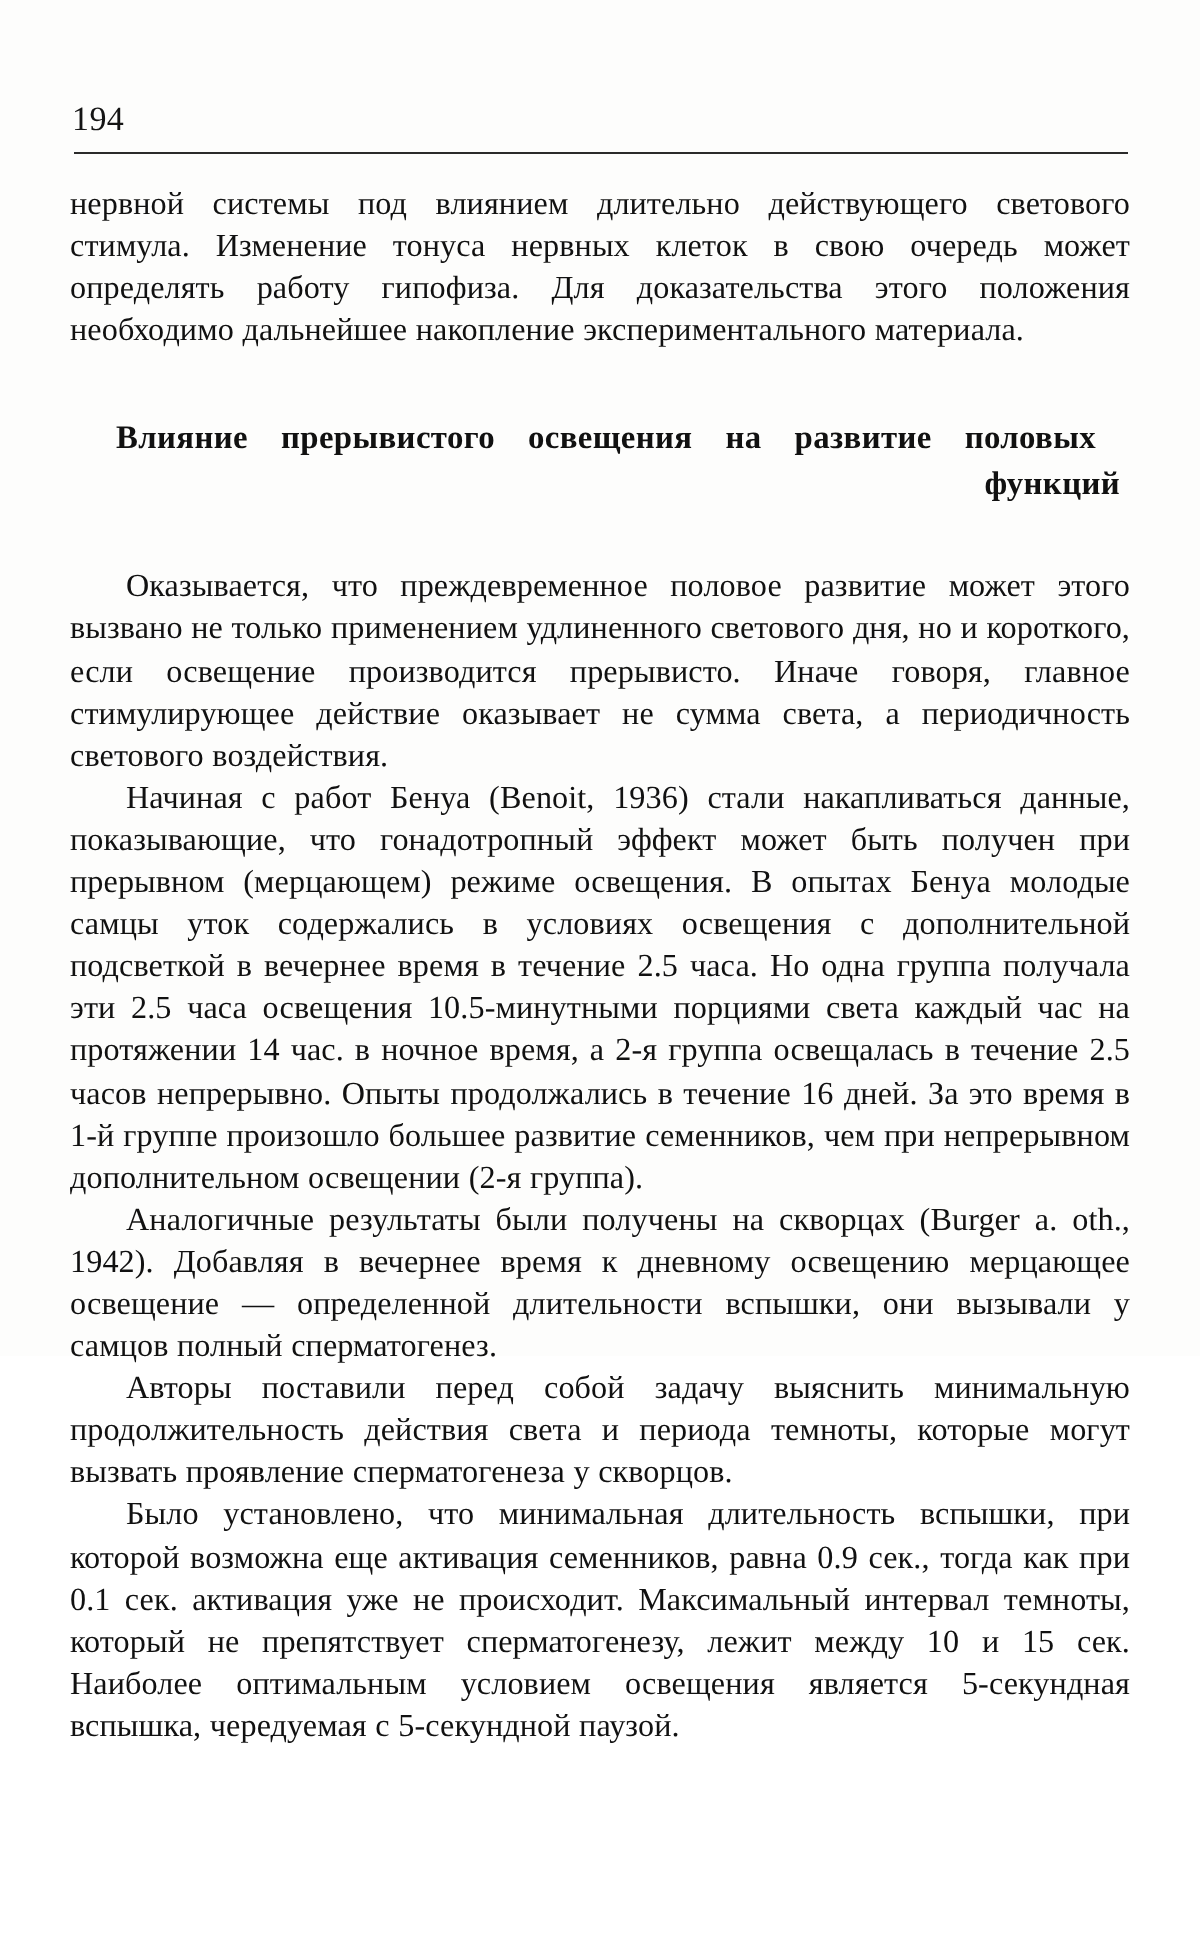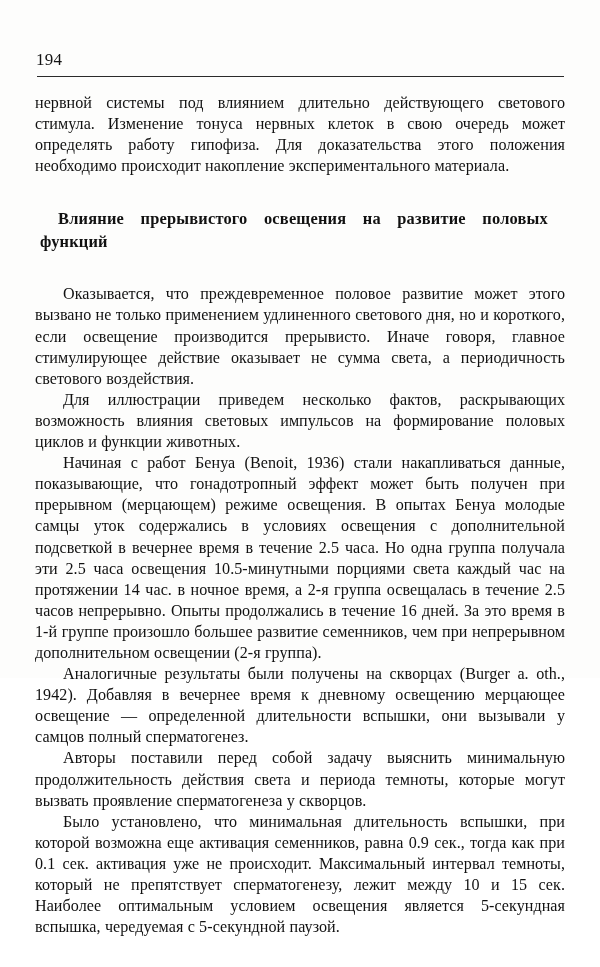--- a/index.html
+++ b/index.html
@@ -94,52 +94,51 @@
     letter-spacing: 0.2px;
   }
   .section-heading .hl-1 {
     display: block;
     text-align: justify;
     text-align-last: justify;
     padding: 0 12px 0 18px;
   }
   .section-heading .hl-2 {
     display: block;
-    text-align: left;
+    text-align: right;
   }
 
   .gap-before-heading { height: 26px; }
   .gap-after-heading  { height: 25px; }
 </style>
 </head>
 <body>
 
 <div class="page">
 
   <div class="running-head">
     <span class="folio">194</span>
   </div>
   <div class="head-rule"></div>
 
   <div class="textblock">
 
-    <p class="para no-indent">нервной  системы под влиянием длительно действующего светового стимула. Изменение тонуса нервных клеток в свою очередь может определять работу гипофиза. Для доказательства этого положения необходимо происходит накопление экспериментального материала.</p>
+    <p class="para no-indent">нервной  системы под влиянием длительно действующего светового стимула. Изменение тонуса нервных клеток в свою очередь может определять работу гипофиза. Для доказательства этого положения необходимо дальнейшее накопление экспериментального материала.</p>
 
     <div class="gap-before-heading"></div>
 
     <h2 class="section-heading">
       <span class="hl-1">Влияние прерывистого освещения на развитие половых</span>
       <span class="hl-2">функций</span>
     </h2>
 
     <div class="gap-after-heading"></div>
 
     <p class="para">Оказывается, что преждевременное половое развитие может этого вызвано не только применением удлиненного светового дня, но и короткого, если освещение производится прерывисто. Иначе говоря, главное стимулирующее действие оказывает не сумма света, а периодичность светового воздействия.</p>
 
-    <p class="para">Для иллюстрации приведем несколько фактов, раскрывающих возможность влияния световых импульсов на формирование половых циклов и функции животных.</p>
 
     <p class="para">Начиная с работ Бенуа (Benoit, 1936) стали накапливаться данные, показывающие, что гонадотропный эффект может быть получен при прерывном (мерцающем) режиме освещения. В опытах Бенуа молодые самцы уток содержались в условиях освещения с дополнительной подсветкой в вечернее время в течение 2.5 часа. Но одна группа получала эти 2.5  часа освещения 10.5-минутными порциями света каждый час на протяжении 14 час. в ночное время, а 2-я группа освещалась в течение 2.5 часов непрерывно. Опыты продолжались в течение 16 дней. За это время в 1-й группе произошло большее развитие семенников, чем при непрерывном дополнительном освещении (2-я группа).</p>
 
     <p class="para">Аналогичные результаты были получены на скворцах (Burger a. oth.,  1942). Добавляя в вечернее время к дневному освещению мерцающее освещение — определенной длительности вспышки, они вызывали у самцов полный сперматогенез.</p>
 
     <p class="para">Авторы поставили перед собой задачу выяснить минимальную продолжительность действия света и периода темноты, которые могут вызвать проявление сперматогенеза у скворцов.</p>
 
     <p class="para">Было установлено, что минимальная длительность вспышки, при которой возможна еще активация семенников, равна 0.9 сек., тогда как при 0.1 сек. активация уже не происходит. Максимальный интервал темноты, который не препятствует сперматогенезу, лежит между 10 и 15 сек. Наиболее оптимальным условием освещения является 5-секундная вспышка, чередуемая с 5-секундной паузой.</p>
 
   </div>

